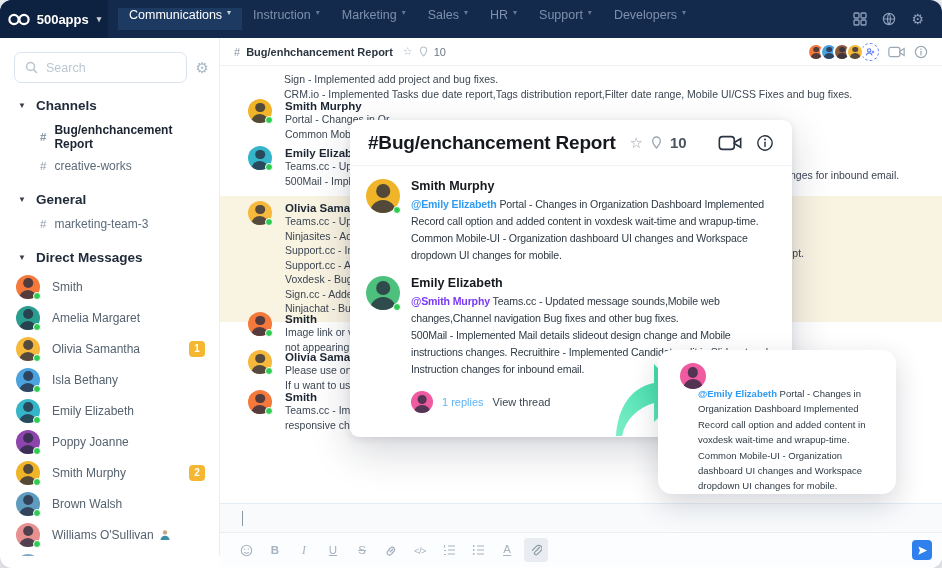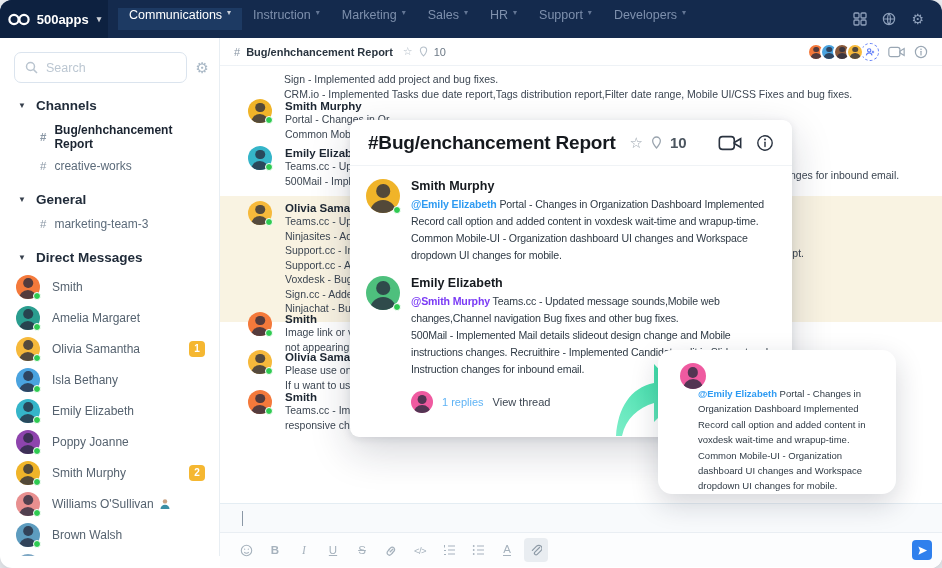--- a/index.html
+++ b/index.html
@@ -256,37 +256,37 @@
       <div class="dm">
         <span class="avw s24">
             <span class="av" style="background: rgb(240, 180, 41);"></span>
             <span class="dot"></span>
           </span>
         <span class="dm-name">Smith Murphy</span>
         <span class="badge">2</span>
       </div>
       <div class="dm">
         <span class="avw s24">
+            <span class="av" style="background: rgb(93, 156, 191);"></span>
+            <span class="dot"></span>
+          </span>
+        <span class="dm-name">Brown Walsh</span>
+      </div>
+      <div class="dm">
+        <span class="avw s24">
             <span class="av" style="background: rgb(232, 143, 143);"></span>
             <span class="dot"></span>
           </span>
         <span class="dm-name">
             <span>Williams O'Sullivan</span>
           <svg width="12" height="12" viewBox="0 0 12 12">
               <circle cx="6" cy="3.4" r="2.2" fill="#caa284"></circle>
               <path d="M1.5 11c0-2.6 2-4.2 4.5-4.2S10.5 8.4 10.5 11Z" fill="#3b8ea5"></path>
             </svg>
         </span>
-      </div>
-      <div class="dm">
-        <span class="avw s24">
-            <span class="av" style="background: rgb(93, 156, 191);"></span>
-            <span class="dot"></span>
-          </span>
-        <span class="dm-name">Brown Walsh</span>
       </div>
       <div class="dm">
         <span class="avw s24">
             <span class="av" style="background: rgb(125, 167, 196);"></span>
           </span>
         <span class="dm-name">Davies O'Brien</span>
       </div>
     </div>
   </div>
 

